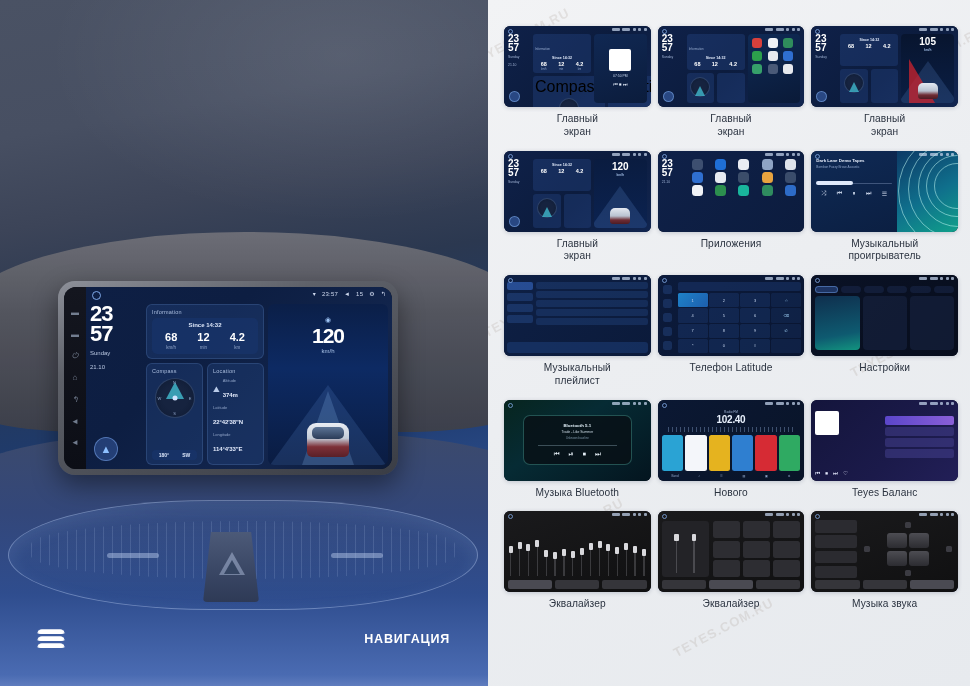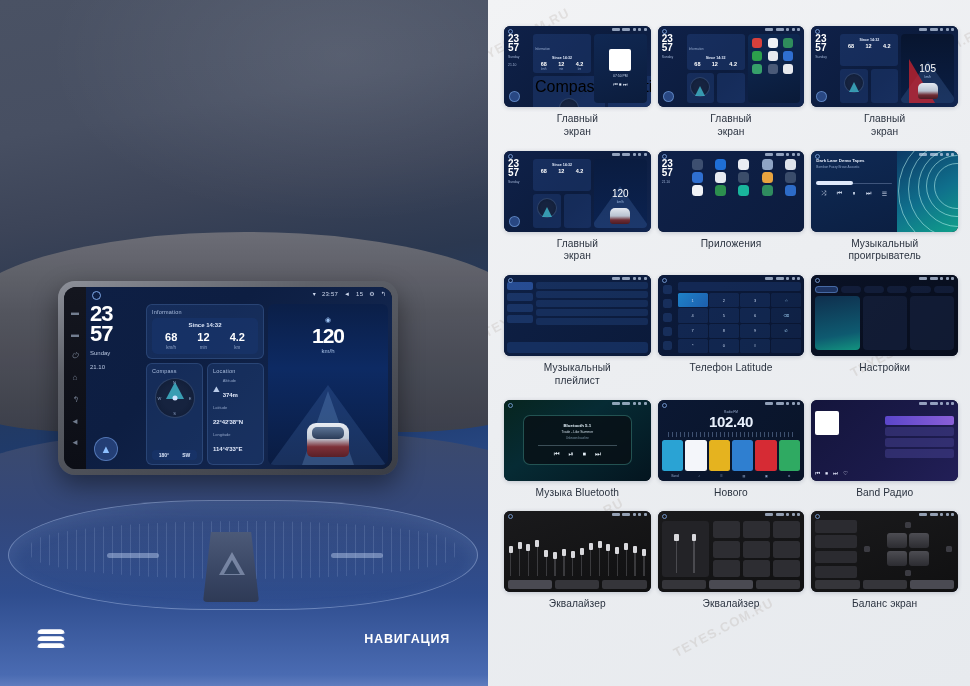--- a/index.html
+++ b/index.html
@@ -301,21 +301,21 @@
   .hs-st s { color:#8ba0c4; font-size:2.6px; text-decoration:none; display:block; text-align:center;}
   .hs-two { display:flex; gap:3px; flex:1.2;}
   .hs-two > div { flex:1; background:rgba(40,75,140,.35); border-radius:3px; padding:2px;}
   .hs-right { flex:1; border-radius:4px; position:relative; overflow:hidden;}
 
   .mini-cone { position:absolute; left:50%; top:8px; transform:translateX(-50%); width:0;height:0;border-left:5px solid transparent;border-right:5px solid transparent;border-bottom:10px solid rgba(70,205,225,.7);}
   .mini-compass { position:relative; width:20px;height:20px;border-radius:50%;margin:2px auto 0;background:radial-gradient(circle,#16233f 45%,#0d1a33 100%);border:.5px solid rgba(110,150,215,.3);}
 
   .road-mini { position:absolute; left:50%; bottom:0; transform:translateX(-50%); width:0;height:0;border-left:30px solid transparent;border-right:30px solid transparent;border-bottom:42px solid rgba(120,175,255,.16);}
   .car-mini { position:absolute; left:50%; bottom:4px; transform:translateX(-50%); width:20px;height:16px;background:linear-gradient(180deg,#e4e9f1 0%,#b9c2d0 50%,#6e2c34 75%,#4d1c24 100%); border-radius:5px 5px 3px 3px;}
-  .spd-mini { position:absolute; left:50%; top:29px; transform:translateX(-50%); color:#fff; font-size:10px;font-weight:400;}
+  .spd-mini { position:absolute; left:50%; top:2px; transform:translateX(-50%); color:#fff; font-size:10px;font-weight:700;}
   .spd-mini s { display:block; text-decoration:none; color:#9fbbe2; font-size:3.2px; text-align:center; margin-top:1px;}
   .red-wedge { position:absolute; left:8px; bottom:0; width:0;height:0;border-left:0 solid transparent;border-right:26px solid transparent;border-bottom:44px solid rgba(205,35,45,.75);}
 
   
   .apps { position:absolute; inset:0; background:linear-gradient(135deg,#0f2149,#0c1c3e); padding:8px 4px 3px; display:flex; gap:4px;}
   .apps-grid { flex:1; display:grid; grid-template-columns:repeat(5,1fr); gap:2px 3px; align-content:start;}
   .app { display:flex; flex-direction:column; align-items:center; gap:1px;}
   .app i { width:11px;height:11px;border-radius:3.5px; display:block;}
 
   
@@ -365,21 +365,21 @@
   .stg-tabs i { flex:1; height:7px; border-radius:4px; background:rgba(40,60,110,.3); display:block;}
   .stg-tabs i:first-child { background:rgba(55,95,175,.45); border:.5px solid rgba(120,170,245,.45);}
   .stg-cards { display:flex; gap:3px; height:calc(100% - 16px);}
   .stg-cards div { flex:1; border-radius:4px; background:rgba(25,38,70,.55);}
   .stg-cards div:first-child { background:linear-gradient(170deg,#0f2f4e 0%,#0e5a70 70%,#12947f 100%);}
 
   
   .rad { position:absolute; inset:0; background:linear-gradient(135deg,#0b1833,#091428); padding:7px 4px 3px; display:flex;flex-direction:column;}
   .rad-top { text-align:center; color:#e8f0fc; }
   .rad-band { font-size:3.2px; color:#9db0d2;}
-  .rad-freq { font-size:15px; font-weight:600; letter-spacing:-.3px; line-height:1.1;}
+  .rad-freq { font-size:10px; font-weight:600; letter-spacing:-.3px; line-height:1.1;}
   .rad-scale { height:5px; background:repeating-linear-gradient(90deg, rgba(160,190,235,.35) 0 .7px, transparent .7px 4px); margin:2px 6px 0;}
   .rad-presets { display:flex; gap:2px; margin-top:3px; flex:1;}
   .rad-presets i { flex:1; border-radius:2.5px; display:block;}
   .rad-bottom { display:flex; justify-content:space-around; margin-top:3px; color:#8ea4c8; font-size:3px;}
 
   
   .tr { position:absolute; inset:0; background:linear-gradient(135deg,#14153c,#1b1a4a 60%,#221f57); padding:7px 4px 4px; display:flex; gap:3px;}
   .tr-l { flex:1; display:flex; flex-direction:column;}
   .tr-art { width:24px;height:24px;background:#fff;border-radius:2px; margin-top:4px;}
   .tr-ctrl { display:flex; gap:5px; margin-top:auto; color:#e3e7fb; font-size:5.5px;}
@@ -1072,21 +1072,21 @@
               </span>
             </div>
             <div class="tr-r">
               <span class="tr-row act"></span>
               <span class="tr-row"></span>
               <span class="tr-row"></span>
               <span class="tr-row"></span>
             </div>
           </div>
         </div>
-        <div class="caption">Band Радио</div>
+        <div class="caption">Teyes Баланс</div>
       </div>
 
       <div class="cell">
         <div class="thumb">
           <div class="eq">
             <div class="t-home"></div>
             <div class="t-status">
                 <i class="w"></i>
                 <i class="w"></i>
                 <i></i>
@@ -1190,18 +1190,18 @@
                   </span>
               </div>
             </div>
             <div class="eq-foot">
               <i></i>
                 <i></i>
                 <i class="act"></i>
             </div>
           </div>
         </div>
-        <div class="caption">Баланс экран</div>
+        <div class="caption">Музыка звука</div>
       </div>
 
     </div>
   </section>
 </div>
 
 </body></html>

